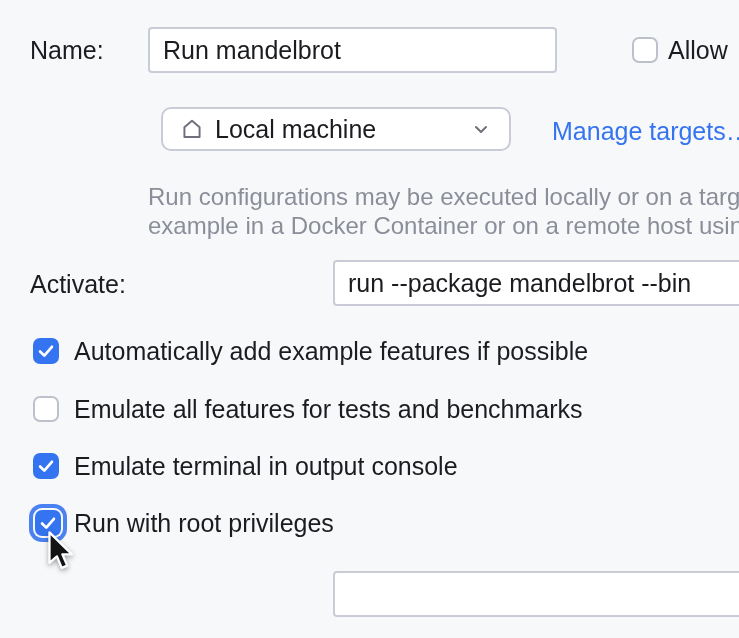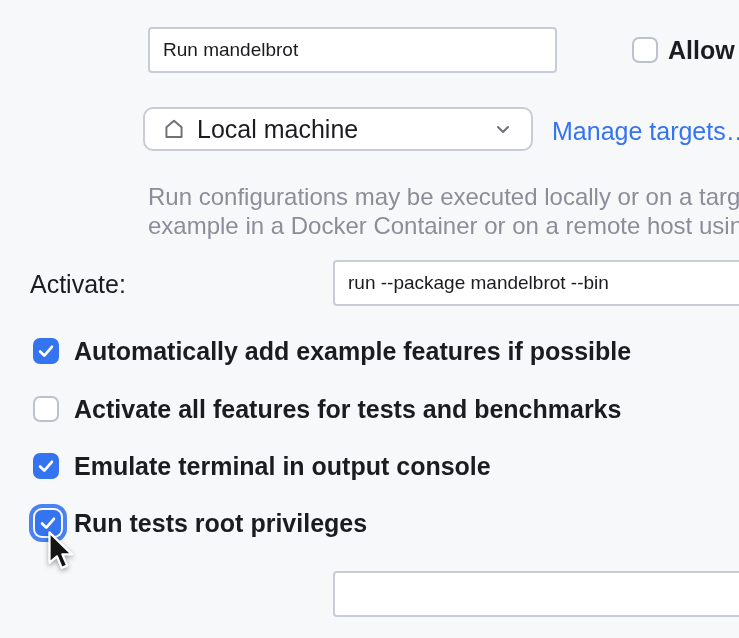--- a/index.html
+++ b/index.html
@@ -13,21 +13,21 @@
 
   .lbl {
     position:absolute; font-size:25px; line-height:26px;
     color:#1B1C20; white-space:nowrap;
   }
 
   .text-input {
     position:absolute; height:46px;
     background:#FFFFFF; border:2px solid #C9CCD6; border-radius:4px;
     font-family:"Liberation Sans","DejaVu Sans",sans-serif;
-    font-size:19px; color:#1B1C20; padding:0 13px; outline:none;
+    font-size:25px; color:#1B1C20; padding:0 13px; outline:none;
   }
 
   .combo {
     position:absolute; height:44px; background:#FFFFFF;
     border:2px solid #C9CCD6; border-radius:10px;
     display:flex; align-items:center; padding:0 16px; gap:10px;
     cursor:pointer;
   }
   .combo-text { font-size:25px; color:#1B1C20; white-space:nowrap; }
   .combo .chev { margin-left:auto; display:flex; }
@@ -48,41 +48,42 @@
     background:#FFFFFF; border:2px solid #BDC1CC; border-radius:7px;
     cursor:pointer; display:flex; align-items:center; justify-content:center;
   }
   .checkbox svg { display:none; }
   .checkbox.checked { background:#3574F0; border-color:#3574F0; }
   .checkbox.checked svg { display:block; }
   .checkbox.focused {
     box-shadow: 0 0 0 2px #F7F8FA, 0 0 0 6px #4A83F1;
   }
 
-  .cb-label { cursor:pointer;font-weight:bold; }
+  .cb-label { cursor:pointer; }
 
   .cursor-wrap {
     position:absolute; left:46px; top:531px; width:30px; height:42px;
     pointer-events:none;
     filter: drop-shadow(0 2px 2.5px rgba(0,0,0,0.35));
   }
 </style>
 </head>
 <body>
 
 <div class="screen">
 
+  <div class="lbl" style="left:30px; top:37px">Name:</div>
   <input class="text-input" style="left: 148px; top: 27px; width: 409px;" type="text" value="Run mandelbrot">
 
   <span class="checkbox" style="left:632px; top:37px">
     
   </span>
   <div class="lbl cb-label" style="left:668px; top:37px">Allow</div>
 
-  <div class="combo" style="left:143px; top:107px; width:390px">
+  <div class="combo" style="left:161px; top:107px; width:350px">
     <span class="icon">
       <svg width="26" height="26" viewBox="0 0 24 24">
         <path d="M5 10.4 L12 4.4 L19 10.4 V19.4 H5 Z" fill="none" stroke="#6E7179" stroke-width="1.8" stroke-linejoin="round"></path>
       </svg>
     </span>
     <span class="combo-text">Local machine</span>
     <span class="icon chev">
       <svg width="24" height="24" viewBox="0 0 24 24">
         <path d="M7 10 L12 15 L17 10" fill="none" stroke="#6E7179" stroke-width="2" stroke-linecap="round" stroke-linejoin="round"></path>
       </svg>
@@ -99,35 +100,35 @@
   <span class="checkbox checked" style="left:33px; top:338px">
     <svg width="22" height="22" viewBox="0 0 26 26">
       <polyline points="6,13.5 11,18.5 20,8" fill="none" stroke="#FFFFFF" stroke-width="3.2" stroke-linecap="round" stroke-linejoin="round"></polyline>
     </svg>
   </span>
   <div class="lbl cb-label" style="left:74px; top:338px">Automatically add example features if possible</div>
 
   <span class="checkbox" style="left:33px; top:396px">
     
   </span>
-  <div class="lbl cb-label" style="left:74px; top:396px">Activate all features for tests and benchmarks</div>
+  <div class="lbl cb-label" style="left:74px; top:396px">Emulate all features for tests and benchmarks</div>
 
   <span class="checkbox checked" style="left:33px; top:453px">
     <svg width="22" height="22" viewBox="0 0 26 26">
       <polyline points="6,13.5 11,18.5 20,8" fill="none" stroke="#FFFFFF" stroke-width="3.2" stroke-linecap="round" stroke-linejoin="round"></polyline>
     </svg>
   </span>
   <div class="lbl cb-label" style="left:74px; top:453px">Emulate terminal in output console</div>
 
   <span class="checkbox checked focused" style="left:35px; top:510px">
     <svg width="22" height="22" viewBox="0 0 26 26">
       <polyline points="6,13.5 11,18.5 20,8" fill="none" stroke="#FFFFFF" stroke-width="3.2" stroke-linecap="round" stroke-linejoin="round"></polyline>
     </svg>
   </span>
-  <div class="lbl cb-label" style="left:74px; top:510px">Run tests root privileges</div>
+  <div class="lbl cb-label" style="left:74px; top:510px">Run with root privileges</div>
 
   <div class="cursor-wrap">
     <svg width="30" height="42" viewBox="0 0 26 36">
       <path d="M3 1 L3 27.5 L9.5 21.8 L13.6 31.8 L18.4 29.8 L14.2 20 L22.5 20 Z" fill="#141414" stroke="#FFFFFF" stroke-width="2" stroke-linejoin="round"></path>
     </svg>
   </div>
 
   <input class="text-input" style="left: 333px; top: 571px; width: 470px;" type="text" value="">
 
 </div>

